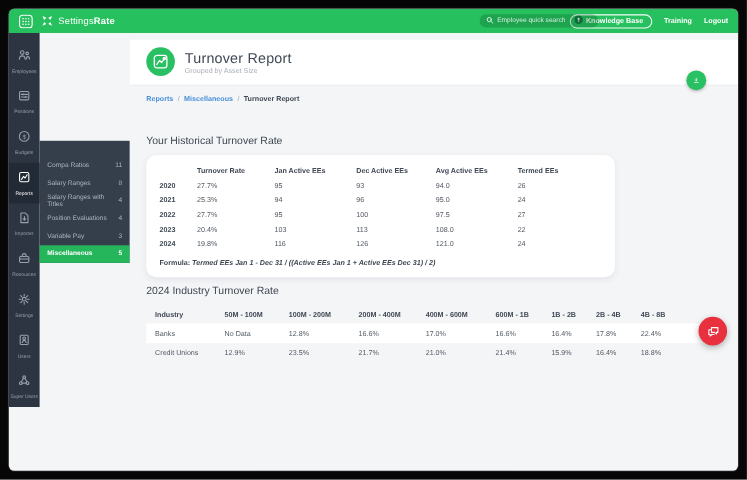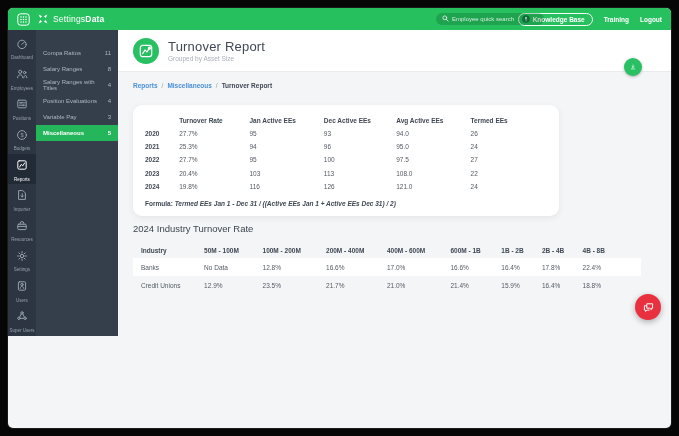--- a/index.html
+++ b/index.html
@@ -17,21 +17,21 @@
   .brand-name b{font-weight:700;}
   .search{position:absolute;left:428px;top:5px;width:96px;height:12px;border-radius:6px;
           background:rgba(0,60,25,.22);display:flex;align-items:center;gap:3px;padding:0 6px;
           color:rgba(255,255,255,.8);font-size:6px;cursor:text;}
   .topbar-right{margin-left:auto;display:flex;align-items:center;gap:11px;}
   .kb-btn{display:flex;align-items:center;gap:3px;border:1px solid rgba(255,255,255,.95);
           border-radius:7.5px;height:13px;padding:0 7px 0 3px;font-size:6.5px;font-weight:700;
           color:#fff;background:transparent;cursor:pointer;font-family:inherit;}
   .top-link{font-size:6.5px;font-weight:700;color:#fff;cursor:pointer;}
   
-  .body-row{display:flex;height:306px;}
+  .body-row{display:flex;height:306px;align-items:center;}
   .icon-rail{width:28px;background:#2c3541;display:flex;flex-direction:column;padding-top:3px;flex:none;}
   .rail-item{height:37px;display:flex;flex-direction:column;align-items:center;justify-content:center;
              gap:1.5px;color:#96a0ae;cursor:pointer;}
   .rail-item .lbl{font-size:4.5px;text-align:center;line-height:1.15;max-width:26px;}
   .rail-item.active{background:#222a35;color:#fdfdfd;}
   .sub-nav{width:82px;background:#353f4c;padding-top:15px;flex:none;}
   .sub-item{height:16px;display:flex;align-items:center;justify-content:space-between;
             padding:0 7px;font-size:6px;color:#adb5c1;cursor:pointer;}
   .sub-item.active{background:#25b55b;color:#fff;font-weight:700;}
   
@@ -99,21 +99,21 @@
           <circle cx="4" cy="9" r=".75" fill="#fff"></circle>
             <circle cx="6.5" cy="9" r=".75" fill="#fff"></circle>
             <circle cx="9" cy="9" r=".75" fill="#fff"></circle>
         </svg>
       </span>
       <span class="brand-mark">
         <svg width="12" height="12" viewBox="0 0 12 12">
           <path fill="#fff" d="M1.6 1.6L5.1 3.2 3.2 5.1zM10.4 1.6L8.8 5.1 6.9 3.2zM1.6 10.4L3.2 6.9 5.1 8.8zM10.4 10.4L6.9 8.8 8.8 6.9z"></path>
         </svg>
       </span>
-      <span class="brand-name"><span>Settings</span><b>Data</b></span>
+      <span class="brand-name"><span>Settings</span><b>Rate</b></span>
     </div>
 
     <div class="search">
       <span>
         <svg width="7" height="7" viewBox="0 0 8 8" fill="none" stroke="rgba(255,255,255,.85)" stroke-width="1" stroke-linecap="round">
           <circle cx="3.2" cy="3.2" r="2.2"></circle>
             <path d="M4.9 4.9L7 7"></path>
         </svg>
       </span>
       <span>Employee quick search</span>
@@ -265,20 +265,21 @@
           <span class="crumb-current">Turnover Report</span>
         </div>
 
       <button class="download-btn">
         <svg width="10" height="10" viewBox="0 0 10 10" fill="none" stroke="#fff" stroke-width="1.1" stroke-linecap="round" stroke-linejoin="round">
           <path d="M5 1.7v4M3.4 4.3L5 5.9l1.6-1.6M2.1 8.2h5.8"></path>
         </svg>
       </button>
 
       <div class="content">
+        <h2 class="sec-title first">Your Historical Turnover Rate</h2>
         <div class="card">
           <table class="hist" id="histTable">
               <colgroup>
                 <col>
                 <col>
                 <col>
                 <col>
                 <col>
                 <col>
               </colgroup>

